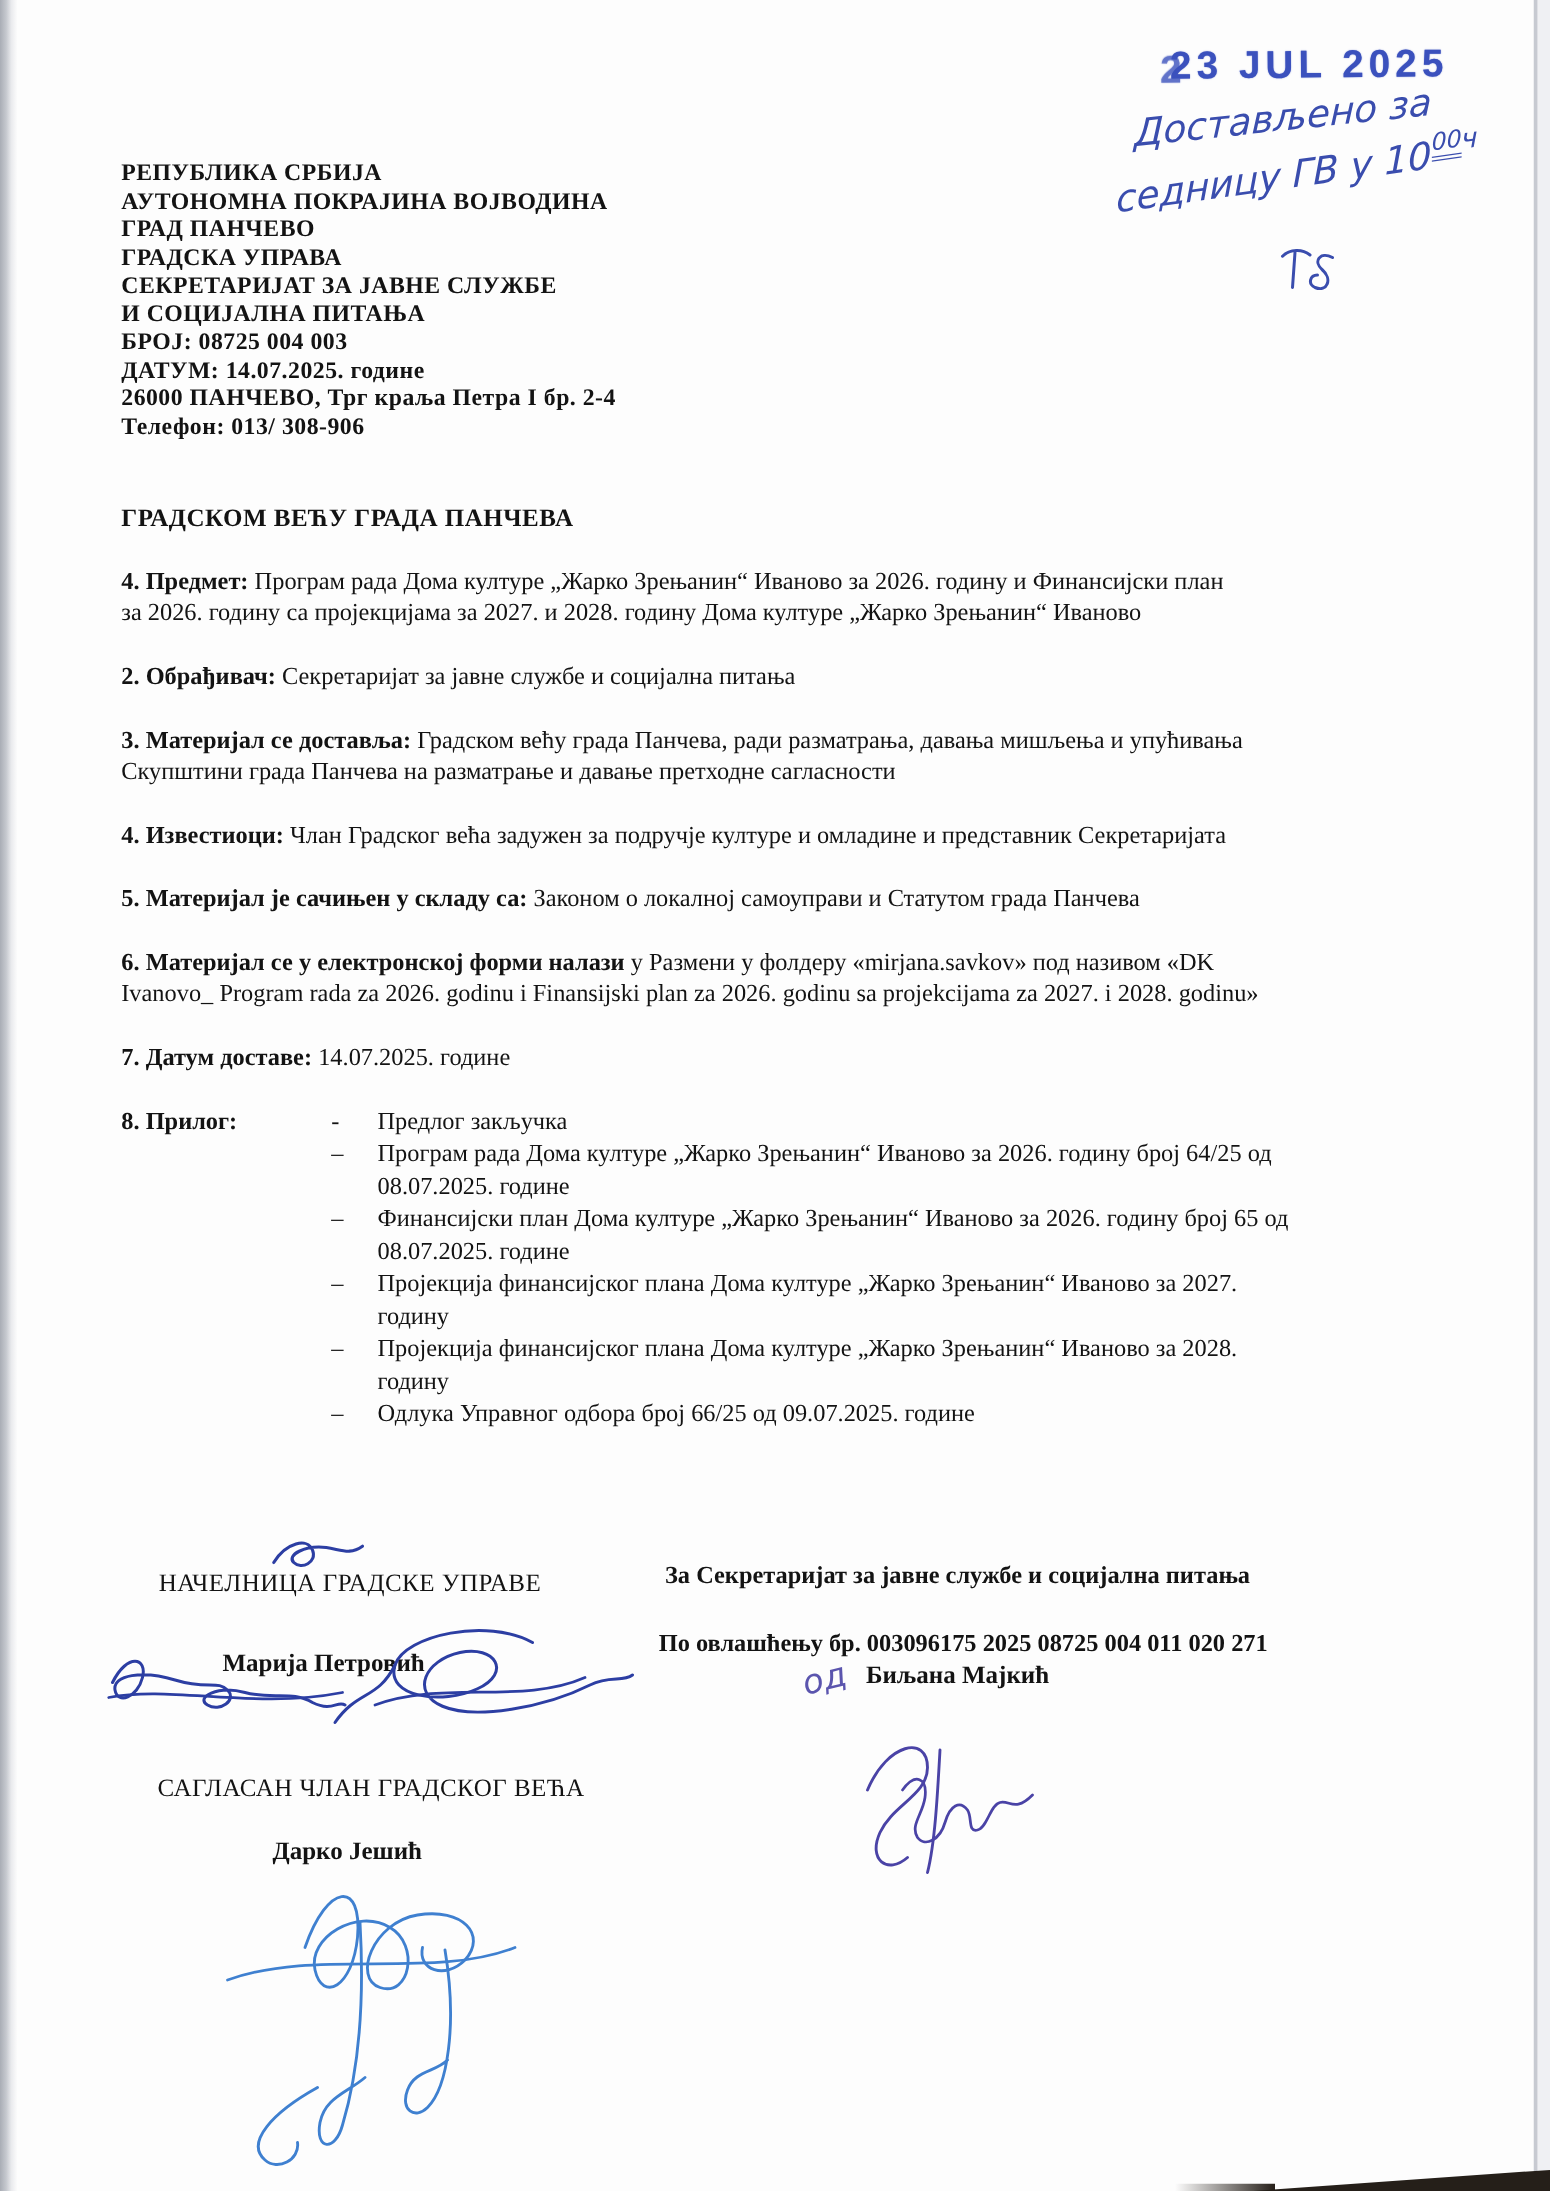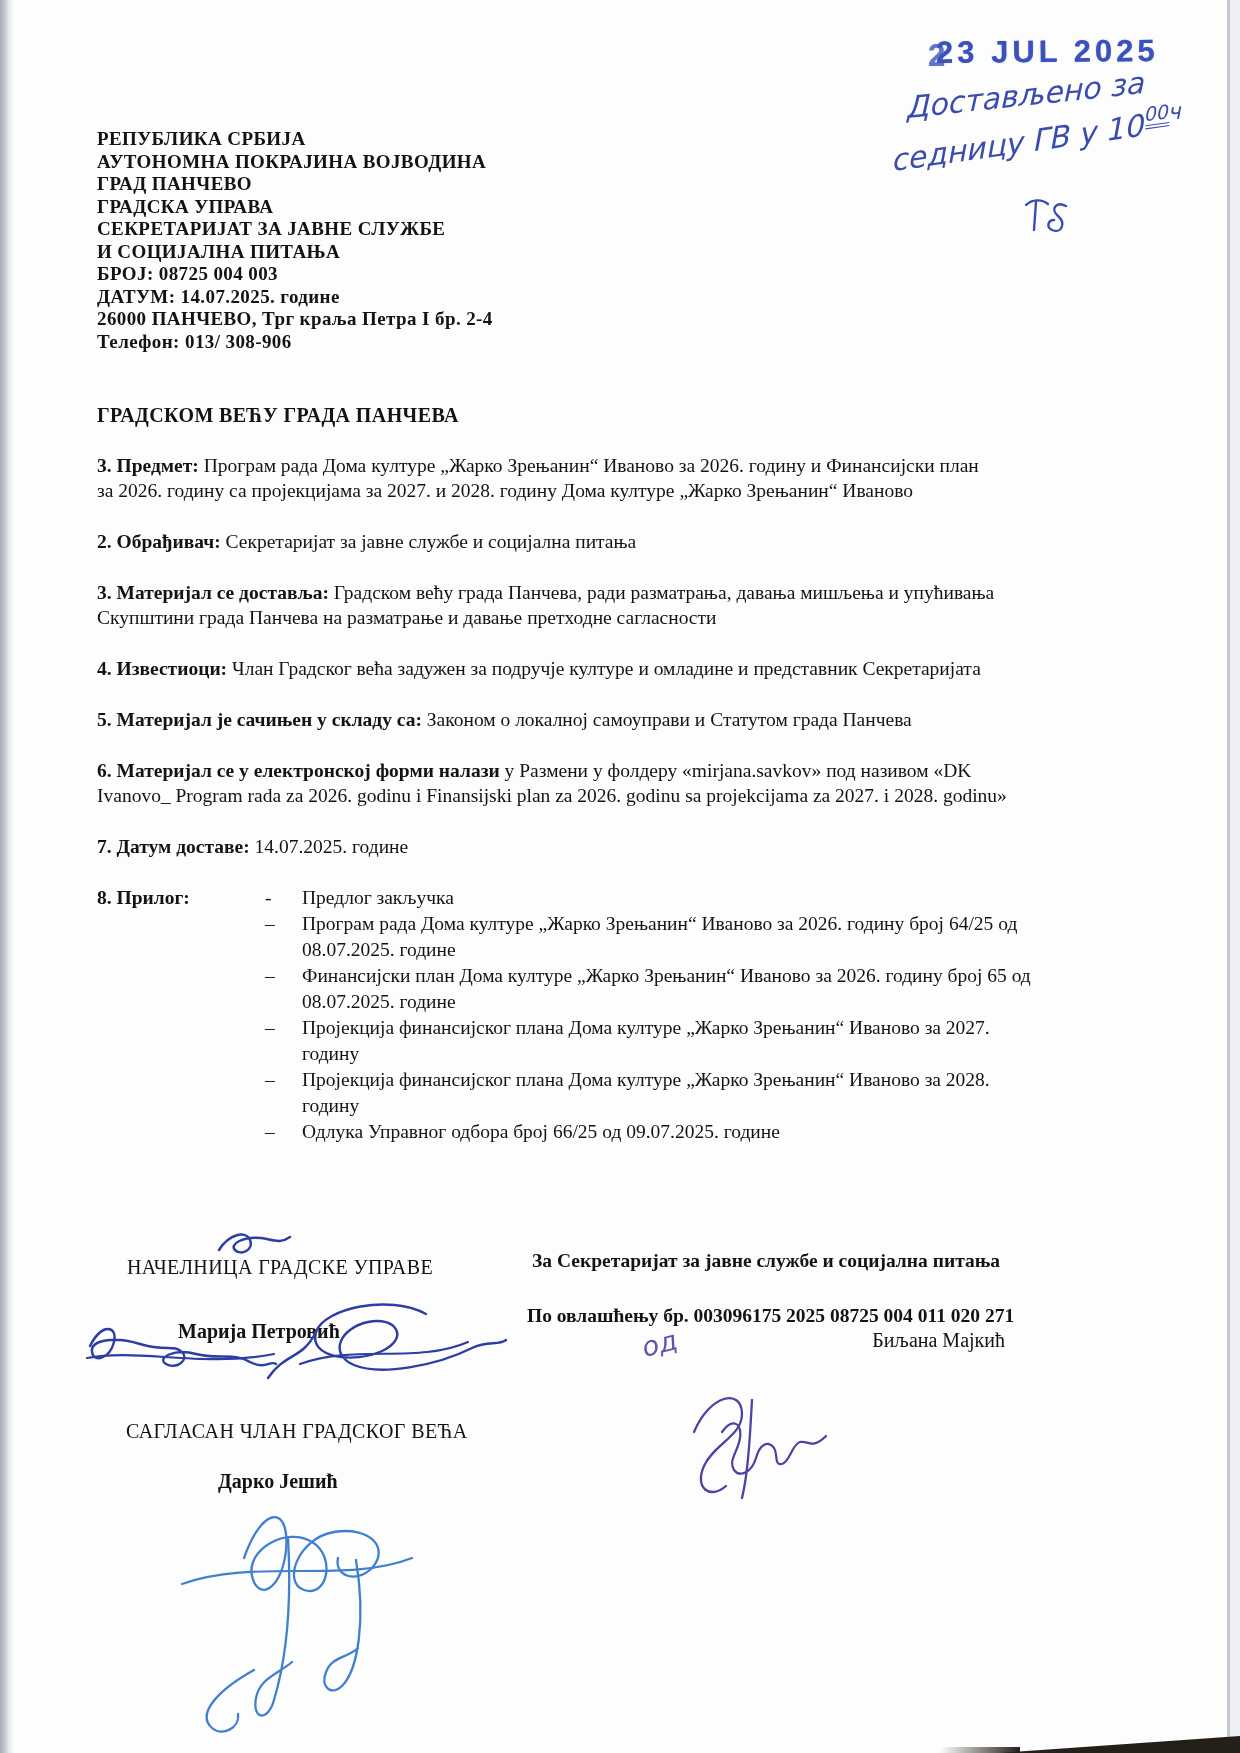--- a/index.html
+++ b/index.html
@@ -56,21 +56,21 @@
   .attach-text .line{white-space:nowrap;}
 
   
   .abs{position:absolute;white-space:nowrap;}
   .sig-role{font-weight:400;font-size:20px;letter-spacing:.4px;}
   .sig-name{font-weight:700;font-size:20px;}
   .right-box{position:absolute;left:527px;top:1250px;width:478px;text-align:center;}
   .right-heading{font-weight:700;font-size:19.5px;white-space:nowrap;text-align:center;}
   .right-auth1{font-weight:700;font-size:19.5px;margin-top:33px;white-space:nowrap;}
   .right-auth2{font-weight:700;font-size:19.5px;margin-top:3px;}
-  .right-name{font-weight:400;font-size:20px;margin-top:2px;text-align:right;}
+  .right-name{font-weight:700;font-size:20px;margin-top:2px;}
   .od-overlay{position:absolute;left:642px;top:1328px;color:#4a43a6;
     font-family:"DejaVu Sans",sans-serif;font-style:italic;font-size:27px;
     transform:rotate(-14deg);opacity:.9;}
   svg.sig{position:absolute;overflow:visible;}
   svg.sig path{fill:none;stroke-linecap:round;stroke-linejoin:round;}
 </style>
 </head>
 <body>
 
 <div class="page">
@@ -102,21 +102,21 @@
     <div class="hdr-line">СЕКРЕТАРИЈАТ ЗА ЈАВНЕ СЛУЖБЕ</div>
     <div class="hdr-line">И СОЦИЈАЛНА ПИТАЊА</div>
     <div class="hdr-line">БРОЈ: 08725 004 003</div>
     <div class="hdr-line">ДАТУМ: 14.07.2025. године</div>
     <div class="hdr-line">26000 ПАНЧЕВО, Трг краља Петра I бр. 2-4</div>
     <div class="hdr-line">Телефон: 013/ 308-906</div>
 
     <div class="title">ГРАДСКОМ ВЕЋУ ГРАДА ПАНЧЕВА</div>
 
     <div class="para">
-      <div class="line"><span class="b">3. Предмет:</span> <span>Програм рада Дома културе „Жарко Зрењанин“ Иваново за 2026. годину и Финансијски план</span></div>
+      <div class="line"><span class="b">4. Предмет:</span> <span>Програм рада Дома културе „Жарко Зрењанин“ Иваново за 2026. годину и Финансијски план</span></div>
       <div class="line">за 2026. годину са пројекцијама за 2027. и 2028. годину Дома културе „Жарко Зрењанин“ Иваново</div>
     </div>
 
     <div class="para">
       <div class="line"><span class="b">2. Обрађивач:</span> <span>Секретаријат за јавне службе и социјална питања</span></div>
     </div>
 
     <div class="para">
       <div class="line"><span class="b">3. Материјал се доставља:</span> <span>Градском већу града Панчева, ради разматрања, давања мишљења и упућивања</span></div>
       <div class="line">Скупштини града Панчева на разматрање и давање претходне сагласности</div>

